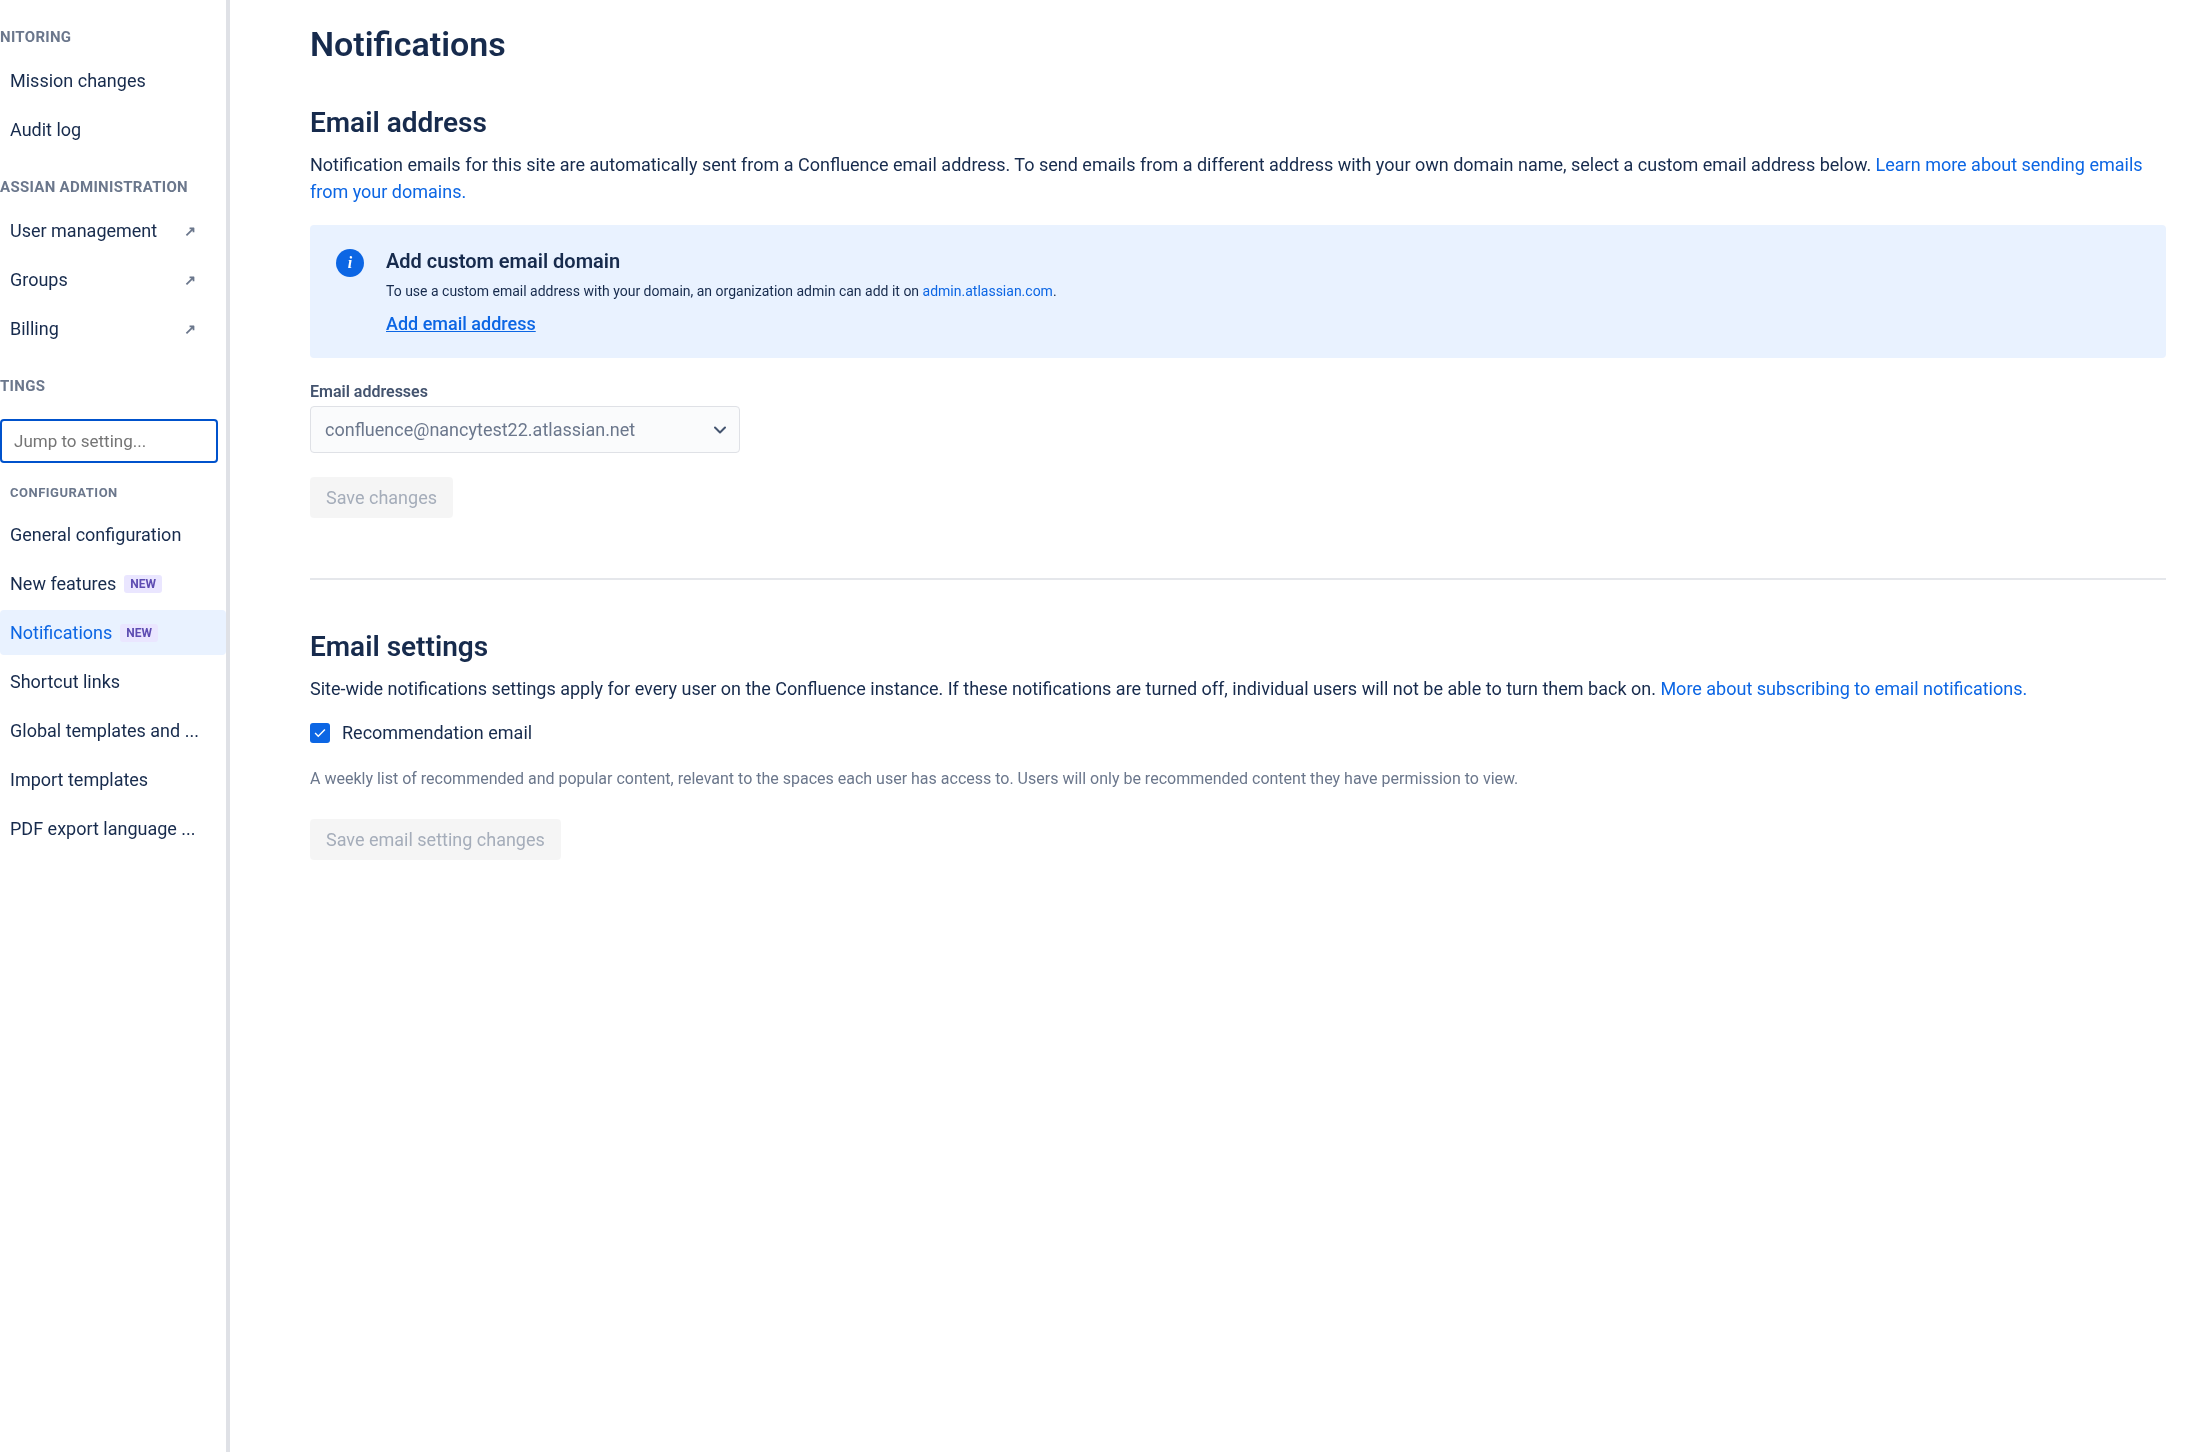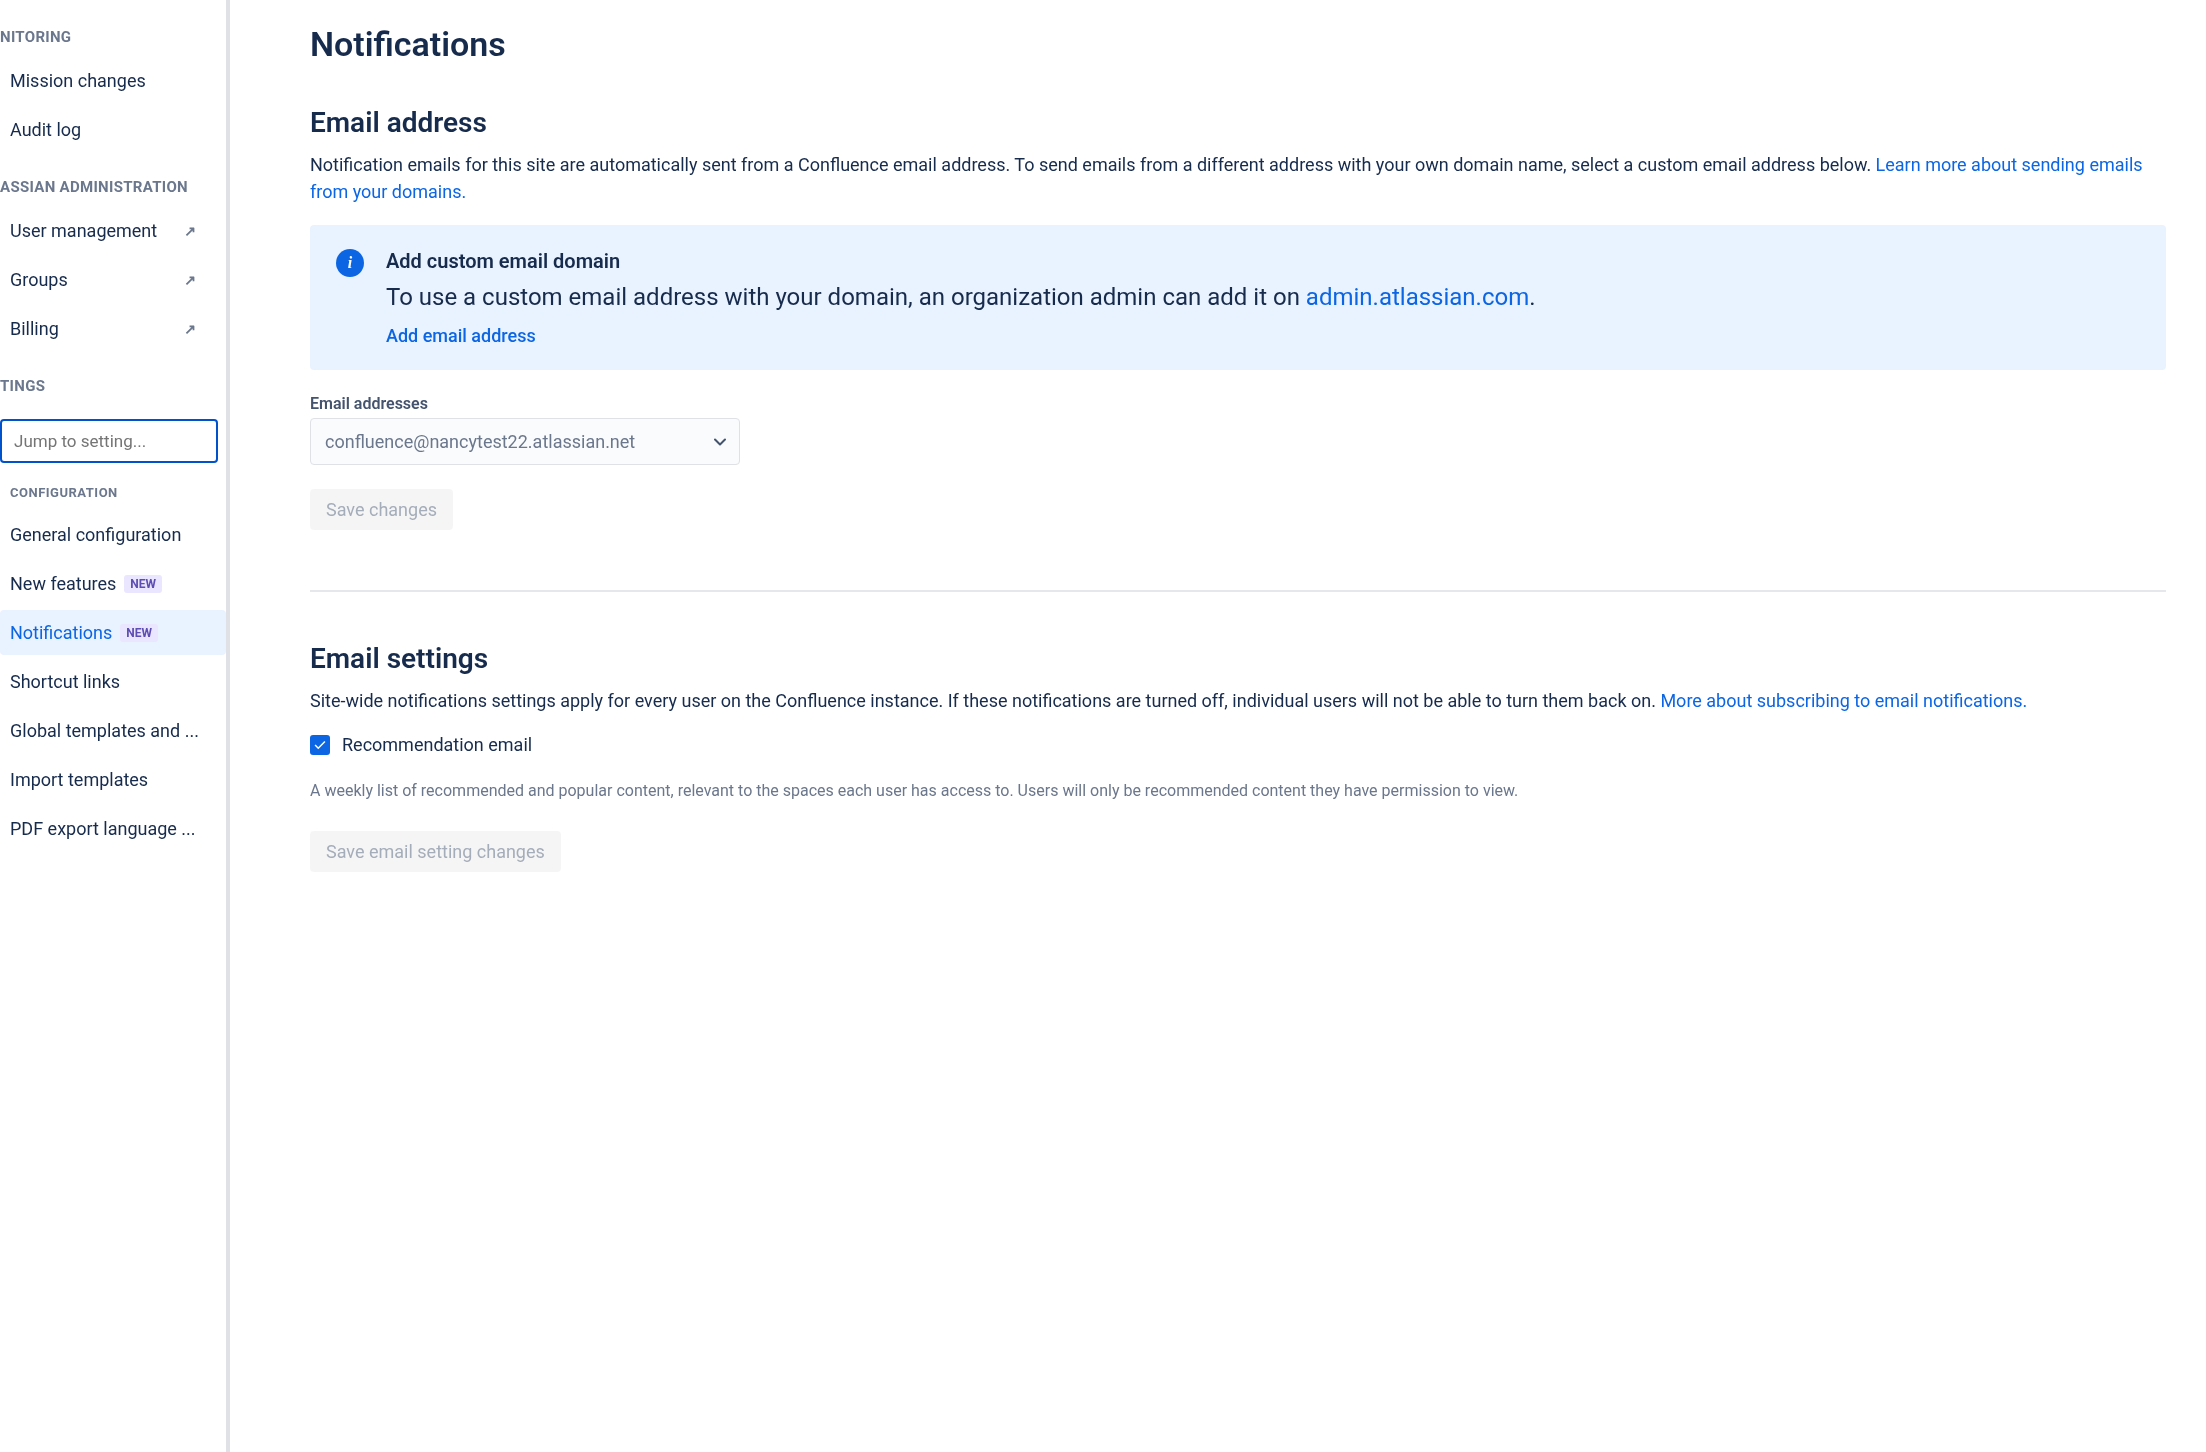--- a/index.html
+++ b/index.html
@@ -156,30 +156,31 @@
       font-family: Georgia, serif;
       font-style: italic;
     }
     .info-content h3 {
       font-size: 20px;
       font-weight: 600;
       margin-bottom: 10px;
       color: #172B4D;
     }
     .info-content p {
-      font-size: 24px;
+      font-size: 14px;
       color: #172B4D;
       margin-bottom: 14px;
     }
     .info-content .action-link {
       display: inline-block;
       font-size: 18px;
       font-weight: 500;
       color: #0C66E4;
       cursor: pointer;
+      text-decoration: underline;
     }
     .field-label {
       font-size: 16px;
       font-weight: 600;
       color: #44546F;
       margin-bottom: 5px;
     }
     .select-wrap {
       position: relative;
       width: 430px;

